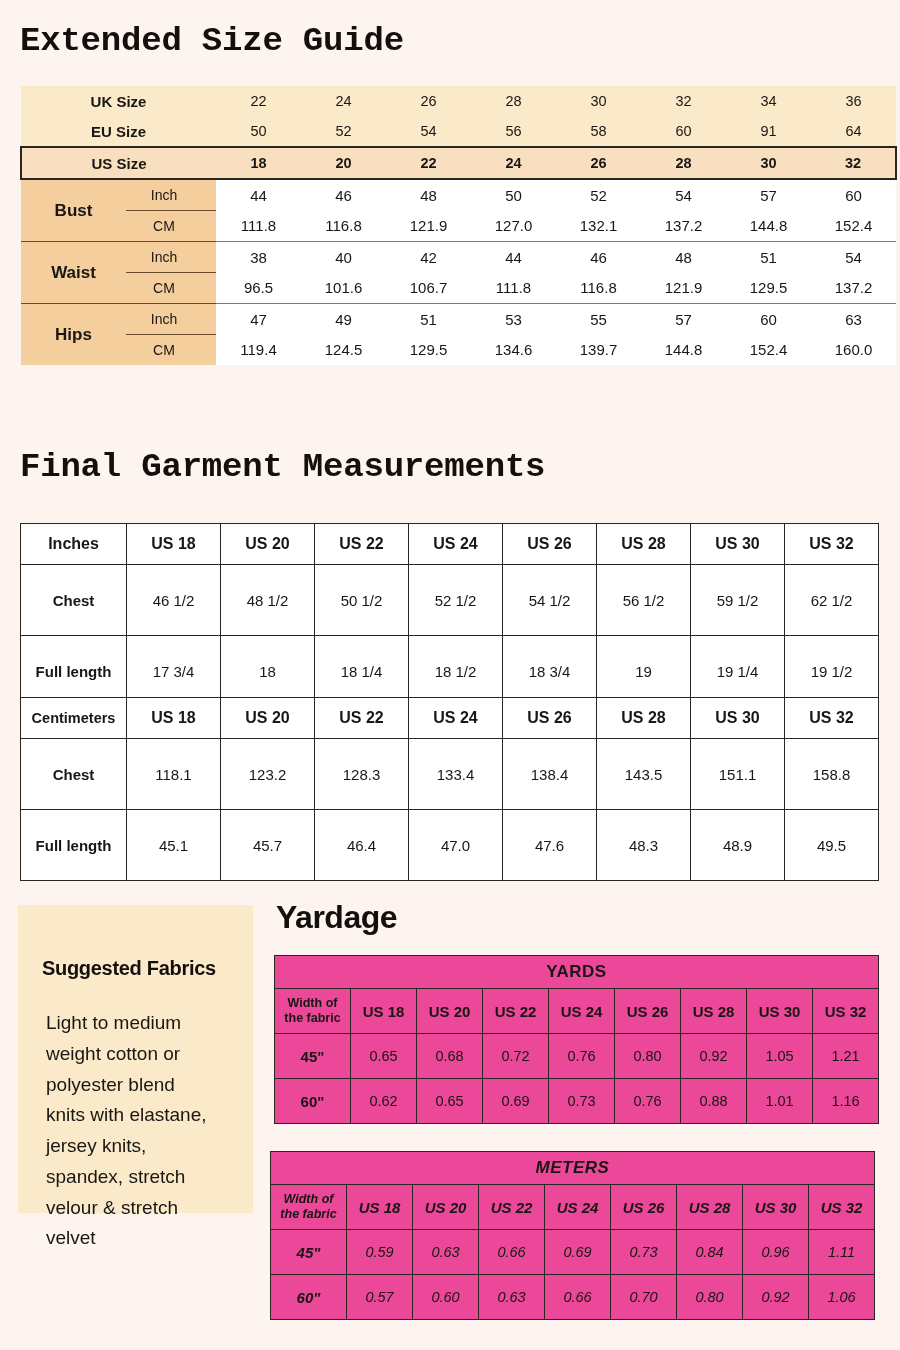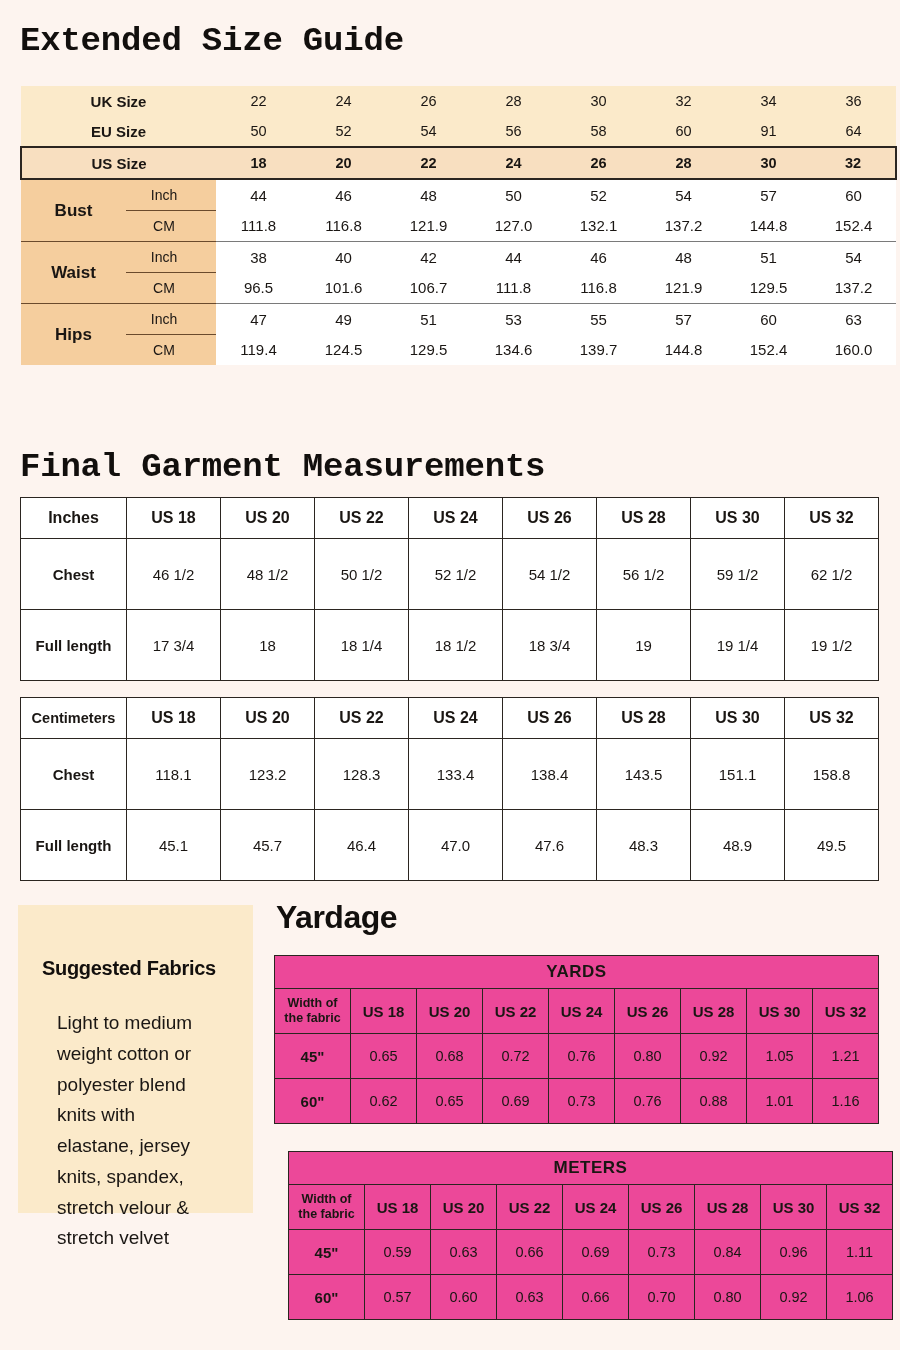--- a/index.html
+++ b/index.html
@@ -117,21 +117,21 @@
     font-weight: bold;
     font-size: 16px;
     height: 40px;
   }
   .meas-table td.rowhead {
     font-weight: bold;
     font-size: 15px;
   }
   .meas-table td.body-cell { height: 70px; }
 
-  #garment-inches-table { left: 20px; top: 497px; width: 858px; }
+  #garment-inches-table { left: 20px; top: 523px; width: 858px; }
   #garment-cm-table     { left: 20px; top: 697px; width: 858px; }
 
   
   #suggested-fabrics-panel {
     position: absolute;
     left: 18px;
     top: 905px;
     width: 235px;
     height: 308px;
     background: #fbeaca;
@@ -142,21 +142,21 @@
     font-weight: bold;
     font-size: 20px;
     letter-spacing: -0.3px;
     margin: 0 0 28px 0;
     color: #120f0d;
   }
   #suggested-fabrics-body {
     font-size: 19px;
     line-height: 1.62;
     color: #1a1613;
-    margin: 15px;
+    margin: 4px;
   }
 
   
   .yard-table {
     position: absolute;
     border-collapse: collapse;
     table-layout: fixed;
     width: 604px;
     background: #fff;
   }
@@ -187,21 +187,21 @@
     height: 44px;
   }
   .yard-table td.yard-rowhead {
     font-weight: bold;
     font-size: 15px;
     height: 44px;
   }
   .yard-table td.yard-val { height: 44px; font-size: 14.5px; }
 
   #yards-table  { left: 274px; top: 955px; }
-  #meters-table { left: 288px; top: 1151px; }
+  #meters-table { left: 270px; top: 1151px; font-style: italic; }
 </style>
 </head>
 <body>
 
 <div class="h-serif" id="title-extended-size-guide">Extended Size Guide</div>
 
 <table id="size-guide-table">
   <colgroup>
     <col style="width:105px">
       <col style="width:90px">

